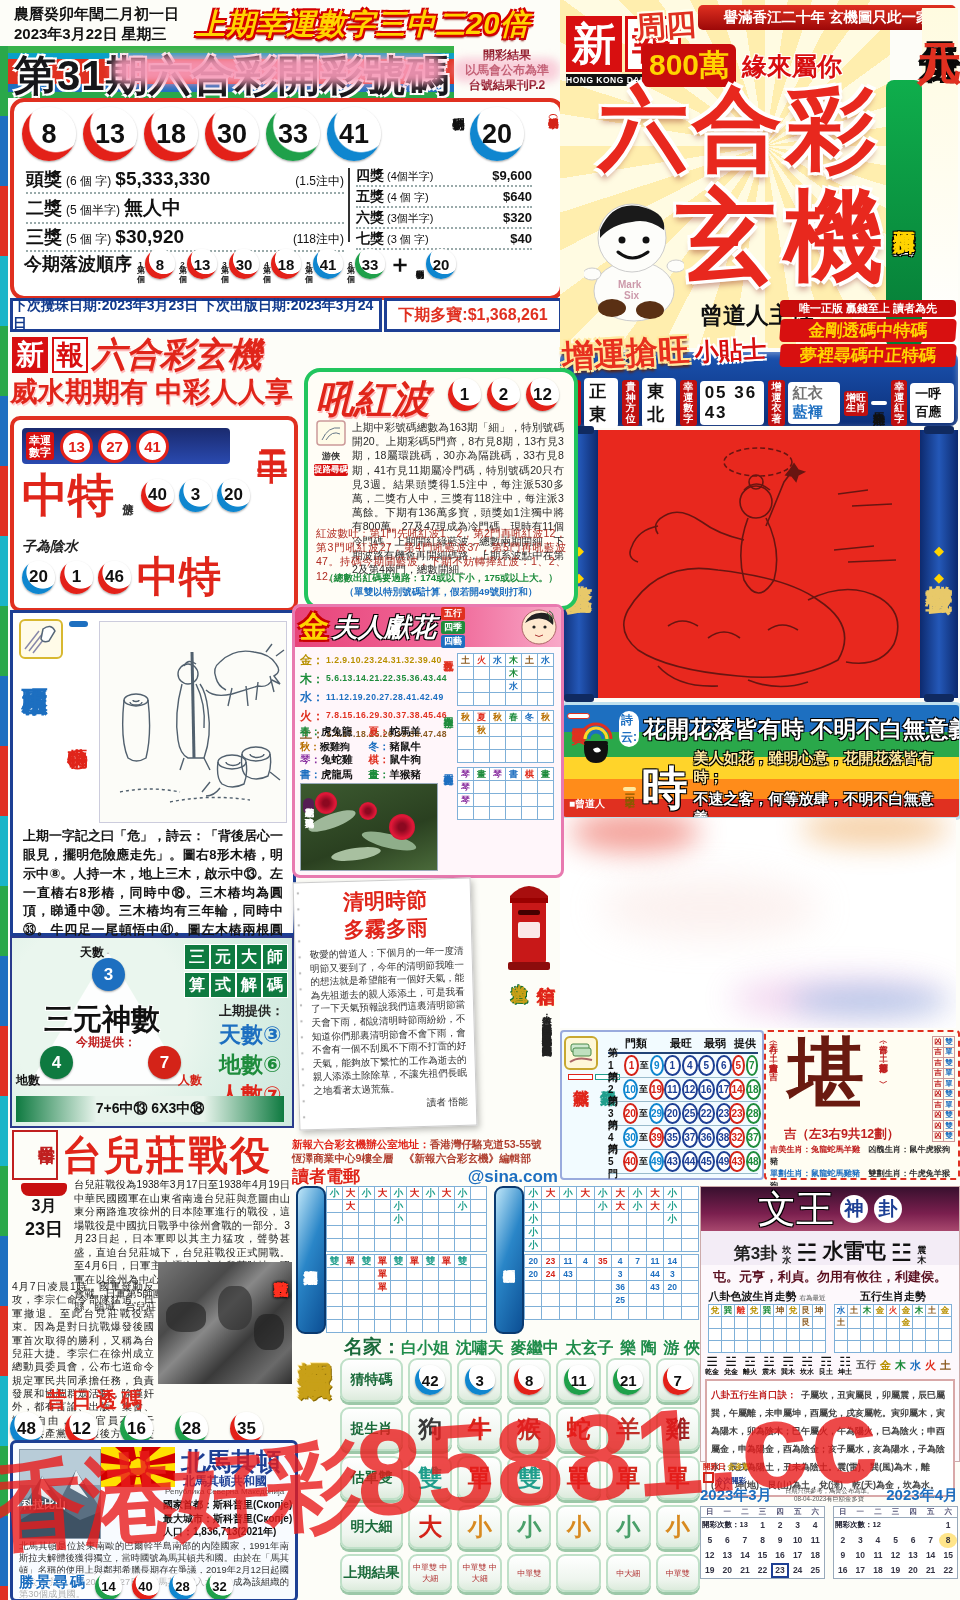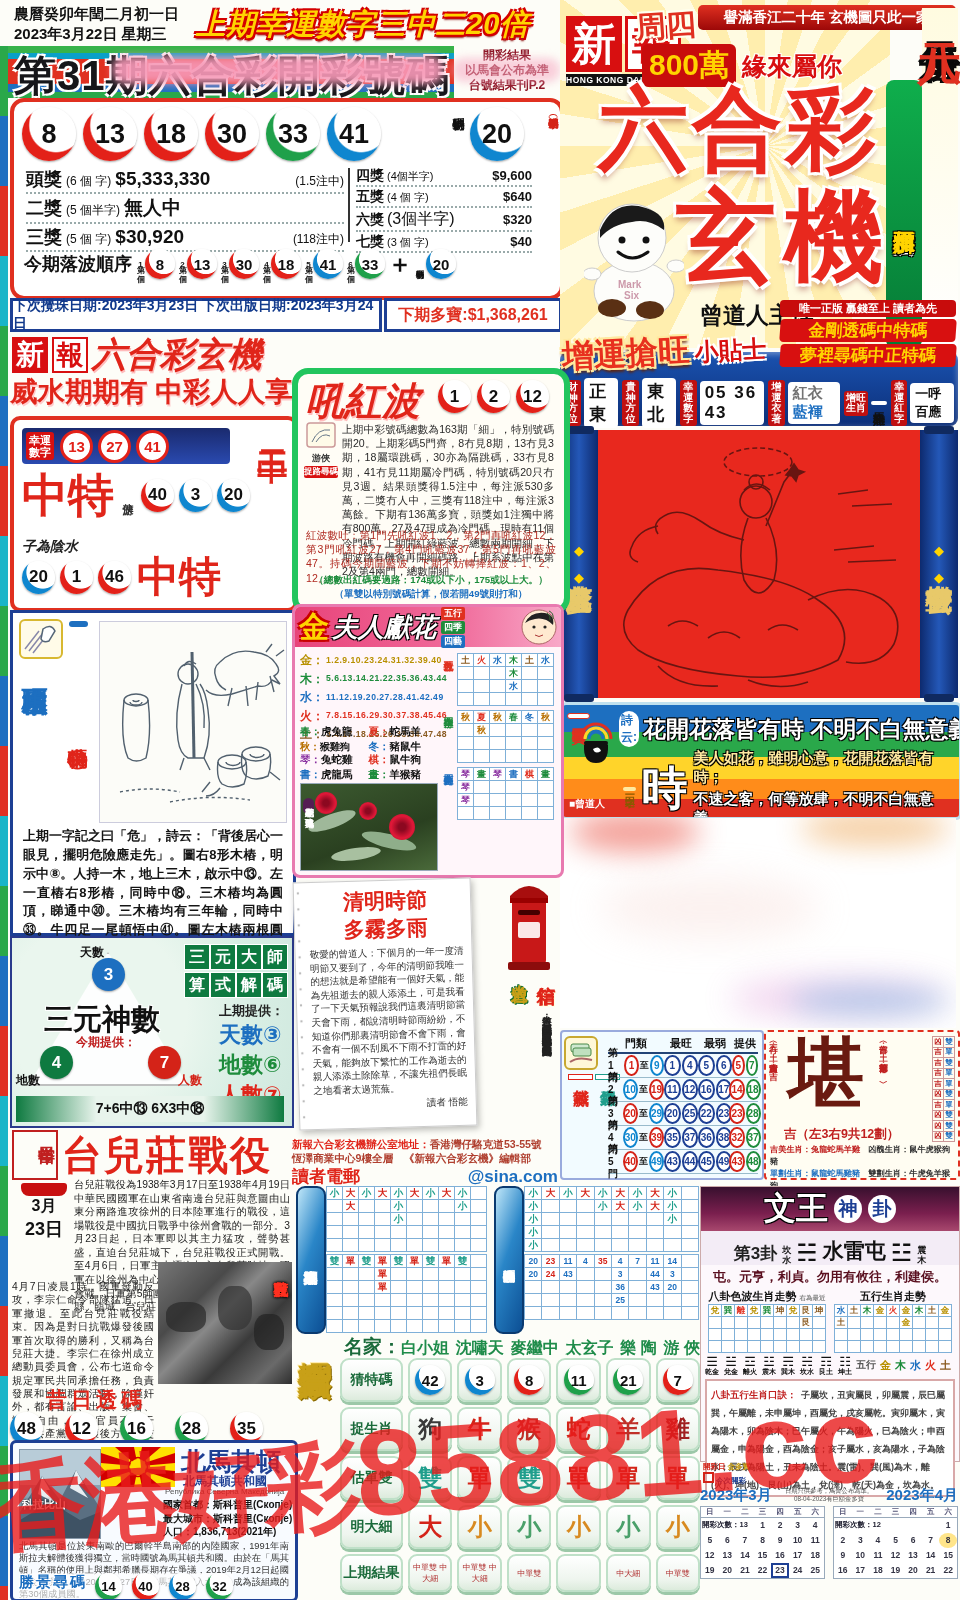--- a/index.html
+++ b/index.html
@@ -112,21 +112,21 @@
           <span style="font-size: 11px;">(4個半字)</span>
           <b style="font-size: 13px; margin-left: auto;">$9,600</b>
         </div>
         <div class="prow dotline" style="gap: 3px; padding: 0.5px 0px;">
           <b style="font-size: 14px;">五獎</b>
           <span style="font-size: 11px;">(4 個 字)</span>
           <b style="font-size: 13px; margin-left: auto;">$640</b>
         </div>
         <div class="prow dotline" style="gap: 3px; padding: 0.5px 0px;">
           <b style="font-size: 14px;">六獎</b>
-          <span style="font-size: 16px;">(3個半字)</span>
+          <span style="font-size: 11px;">(3個半字)</span>
           <b style="font-size: 13px; margin-left: auto;">$320</b>
         </div>
         <div class="prow dotline" style="gap: 3px; padding: 0.5px 0px;">
           <b style="font-size: 14px;">七獎</b>
           <span style="font-size: 11px;">(3 個 字)</span>
           <b style="font-size: 13px; margin-left: auto;">$40</b>
         </div>
       </div>
     <div class="abs vertu" style="right:2px;top:8px;font-size:10px;font-weight:800;color:#d42318;height:136px;line-height:1">（半個字即特別號碼）</div>
 
@@ -541,21 +541,21 @@
       <span class="ow" style="font-size:15px;font-weight:900;color:#1d6fc0;letter-spacing:2px">勝景尋碼</span>
       <span id="mcBalls" style="display:flex;gap:10px">
           <span class="ball ball-xs c-green">14</span>
           <span class="ball ball-xs c-red">40</span>
           <span class="ball ball-xs c-blue">28</span>
           <span class="ball ball-xs c-green">32</span>
         </span>
     </div>
   </div>
 
-  <div class="abs" style="left:292px;top:368px;width:266px;height:234px;border:6px solid #22c55e;
+  <div class="abs" style="left:304px;top:368px;width:266px;height:234px;border:4px solid #22c55e;
     border-radius:16px;background:#fffdf6">
     <div class="abs" style="left:8px;top:2px;font-size:38px;font-weight:900;color:#e0251a;font-style:italic;text-shadow:1px 2px 0 #fbb">吼紅波</div>
     <div id="hbBalls" class="abs" style="left:140px;top:6px;display:flex;gap:6px">
         <span class="ball ball-md c-red">1</span>
         <span class="ball ball-md c-red">2</span>
         <span class="ball ball-md c-red">12</span>
       </div>
     <div class="abs" style="left:6px;top:48px;width:34px;text-align:center">
       <svg width="30" height="26" viewBox="0 0 30 26">
         <rect x="1" y="1" width="28" height="24" rx="3" fill="#fffbe8" stroke="#c99" stroke-width="1.5"></rect>
@@ -1210,21 +1210,21 @@
     <div class="abs" style="left:18px;top:94px;font-size:12.5px;font-weight:900;color:#c02020">吉（左3右9共12劃）</div>
     <div class="abs" style="left:4px;top:112px;width:184px;font-size:8.2px;font-weight:800;line-height:1.45">
       <div><span style="color:#c02020">吉美生肖：兔龍蛇馬羊雞</span>　<span style="color:#333">凶醜生肖：鼠牛虎猴狗豬</span></div>
       <div><span style="color:#1d6fc0">單劃生肖：鼠龍蛇馬雞豬</span>　<span style="color:#333">雙劃生肖：牛虎兔羊猴狗</span></div>
     </div>
   </div>
 
   <div class="abs" style="left:700px;top:1186px;width:258px;height:274px;background:#fdf8fc;border:1px solid #caa">
     <div style="height:44px;background:linear-gradient(180deg,#38102e,#7a1f4e 60%,#a8486e);
       display:flex;align-items:center;justify-content:center;gap:6px">
-      <span class="ok" style="color:#fff;font-size:32px;font-weight:700">文王</span>
+      <span class="ok" style="color:#fff;font-size:38px;font-weight:400">文王</span>
       <span style="width:28px;height:28px;border-radius:50%;background:#fff;
         color:#1d3f94;font-size:19px;font-weight:900;display:inline-flex;align-items:center;justify-content:center">神</span>
       <span style="width:28px;height:28px;border-radius:50%;background:#fff;
         color:#1d3f94;font-size:19px;font-weight:900;display:inline-flex;align-items:center;justify-content:center">卦</span>
     </div>
     <div style="display:flex;align-items:flex-end;justify-content:center;gap:5px;height:34px;background:#f3ecf6">
       <span style="font-size:17px;font-weight:900;color:#222">第3卦</span>
       <span style="font-size:9px;font-weight:800;line-height:1.05;text-align:center">
         <span>坎</span><br>
         <span>水</span></span>

